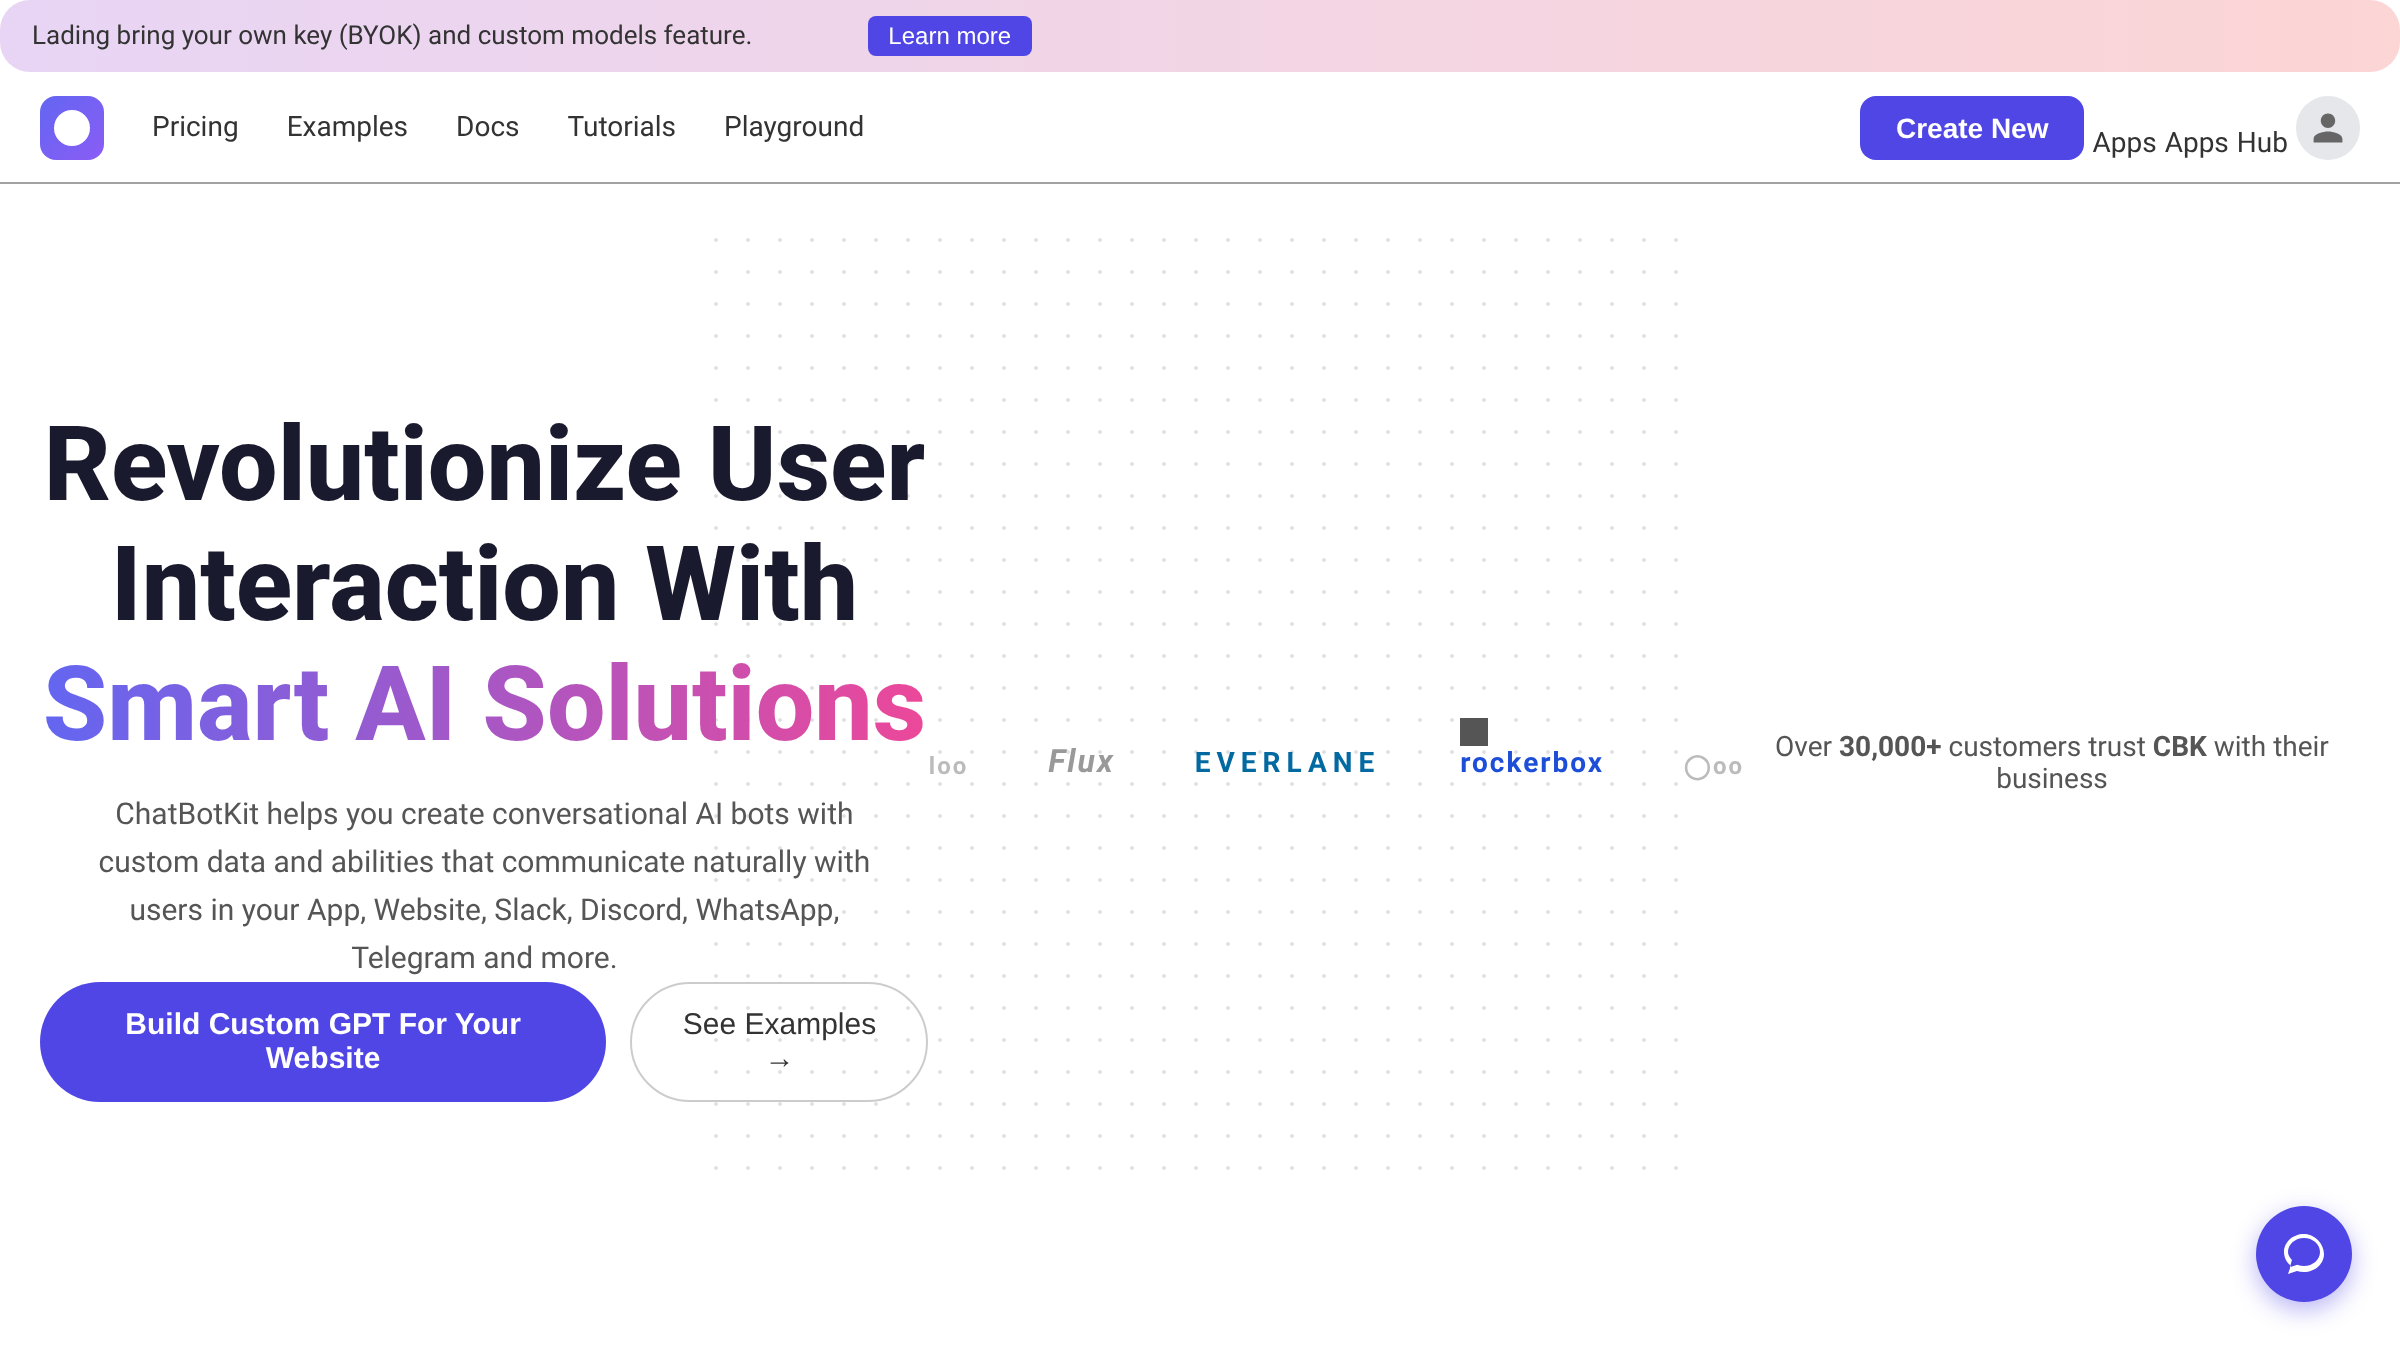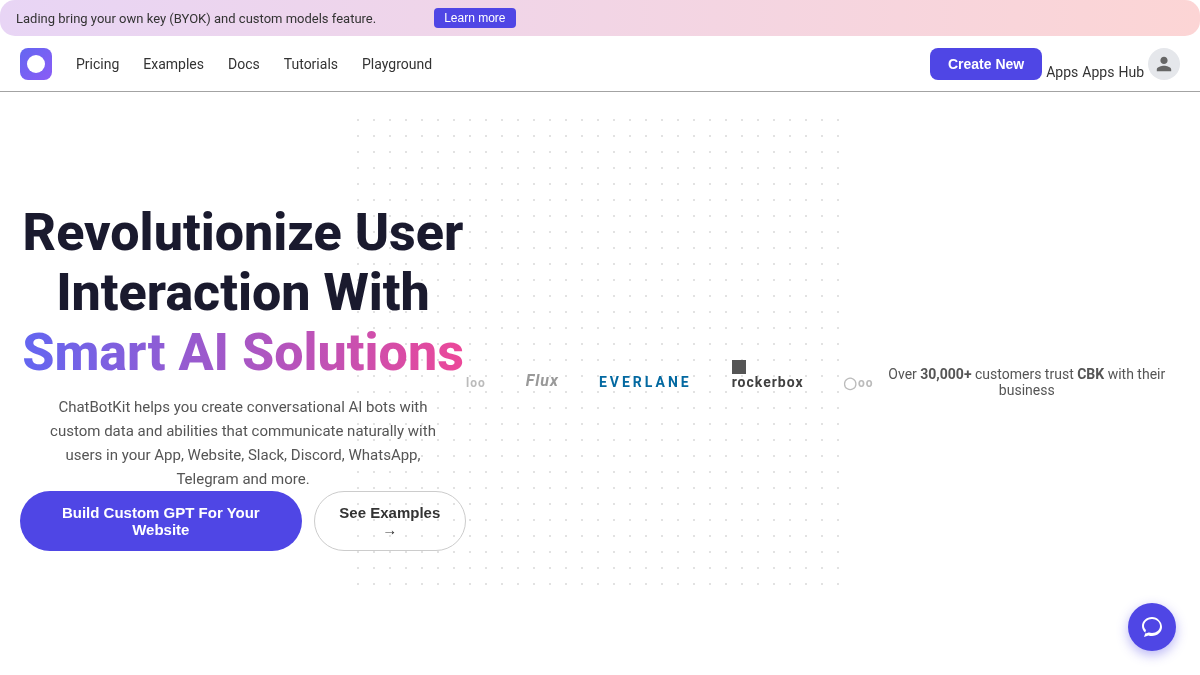--- a/index.html
+++ b/index.html
@@ -172,21 +172,21 @@
       cursor: pointer;
     }
 
     .btn-secondary {
       background: transparent;
       color: #333;
       border: 1.5px solid #ccc;
       border-radius: 50px;
       padding: 12px 22px;
       font-size: 15px;
-      font-weight: 700;
+      font-weight: 400;
       cursor: pointer;
       display: flex;
       align-items: center;
       gap: 6px;
     }
 
     .no-credit-card {
       font-size: 13px;
       color: #888;
       margin-bottom: 36px;
@@ -203,21 +203,21 @@
       z-index: 1;
     }
     .logo-item {
       font-size: 16px;
       font-weight: 700;
       color: #aaa;
       letter-spacing: 1px;
     }
     .logo-item.flux { font-style: italic; color: #999; }
     .logo-item.everlane { letter-spacing: 3px; color: #0369a1; font-size: 14px; }
-    .logo-item.rockerbox { color: #404040; font-size: 14px; }
+    .logo-item.rockerbox { color: #1d4ed8; font-size: 14px; }
     .logo-item.small { font-size: 12px; color: #bbb; }
 
     
     .trust-text {
       font-size: 14px;
       color: #555;
       text-align: center;
       position: relative;
       z-index: 1;
     }

